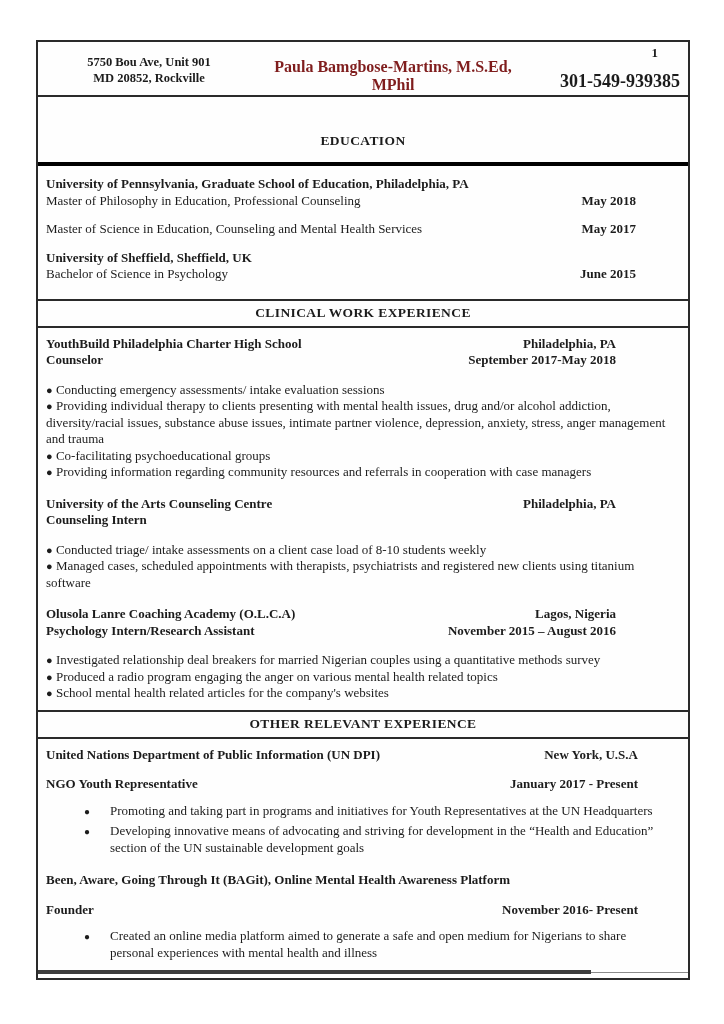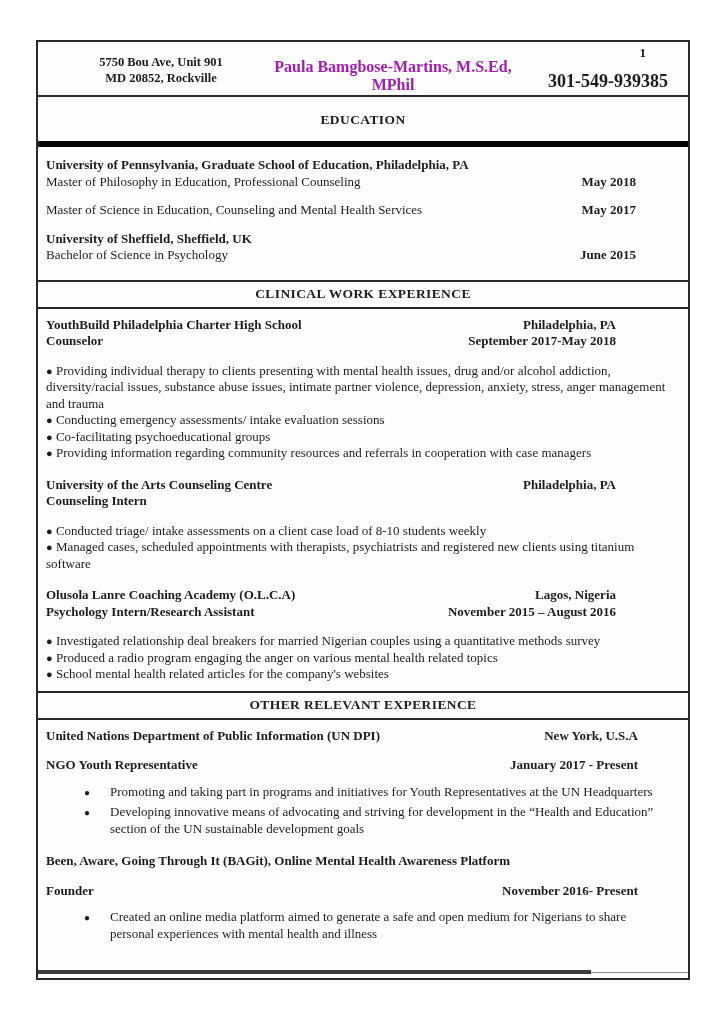--- a/index.html
+++ b/index.html
@@ -20,42 +20,43 @@
     background: #fefefe;
   }
   .b { font-weight: bold; }
   .row { display: flex; justify-content: space-between; align-items: flex-start; }
 
   
   .header {
     display: flex;
     border-bottom: 2px solid #2a2a2a;
     height: 55px; box-sizing: border-box;
-    padding: 0 18px;
+    padding: 0 6px;
   }
   .addr {
     width: 210px; text-align: center;
     font-weight: bold; font-size: 12.5px; line-height: 16px;
     padding-top: 12px;
   }
   .name {
     flex: 1; text-align: center;
     font-weight: bold; font-size: 16px;
     padding-top: 16px;
   }
   .hdr-right { width: 150px; text-align: right; font-weight: bold; }
   .pageno { font-size: 13px; padding: 3px 24px 0 0; }
   .phone { font-size: 18px; padding: 10px 2px 0 0; }
 
   
   .sec-title {
     text-align: center; font-weight: bold; font-size: 13.5px;
     letter-spacing: 0.4px;
     padding: 15px 0 13px 0;
-    border-bottom: 6px solid #000000;
+    border-bottom: 4px solid #000000;
+    margin-top: 21px;
   }
   .sec-band {
     text-align: center; font-weight: bold; font-size: 13.5px;
     letter-spacing: 0.4px;
     padding: 4px 0 5px 0;
     border-bottom: 2px solid #2a2a2a;
   }
 
   
   .edu-body {
@@ -100,21 +101,21 @@
 <body>
 
 <div class="sheet">
   <div class="page-frame">
 
     <div class="header">
       <div class="addr">
         <div>5750 Bou Ave, Unit 901</div>
         <div>MD 20852, Rockville</div>
       </div>
-      <div class="name" id="candidate-name" style="color: #a21caf;">Paula Bamgbose-Martins, M.S.Ed, MPhil</div>
+      <div class="name" id="candidate-name" style="color: #7f1d1d;">Paula Bamgbose-Martins, M.S.Ed, MPhil</div>
       <div class="hdr-right">
         <div class="pageno">1</div>
         <div class="phone">301-549-939385</div>
       </div>
     </div>
 
     <div class="sec-title">EDUCATION</div>
     <div class="edu-body">
 
         <div class="edu-entry">
@@ -148,23 +149,23 @@
           <div class="row">
             <span class="b">YouthBuild Philadelphia Charter High School</span>
             <span class="rr">Philadelphia, PA</span>
           </div>
           <div class="row">
             <span class="b">Counselor</span>
             <span class="rr">September 2017-May 2018</span>
           </div>
           <div class="bullets">
 
+              <div class="bullet"><span class="dot">●</span> <span>Conducting emergency assessments/ intake evaluation sessions</span></div>
+
               <div class="bullet"><span class="dot">●</span> <span>Providing individual therapy to clients presenting with mental health issues, drug and/or alcohol addiction, diversity/racial issues, substance abuse issues, intimate partner violence, depression, anxiety, stress, anger management and trauma</span></div>
-
-              <div class="bullet"><span class="dot">●</span> <span>Conducting emergency assessments/ intake evaluation sessions</span></div>
 
               <div class="bullet"><span class="dot">●</span> <span>Co-facilitating psychoeducational groups</span></div>
 
               <div class="bullet"><span class="dot">●</span> <span>Providing information regarding community resources and referrals in cooperation with case managers</span></div>
             </div>
         </div>
 
         <div class="job">
           <div class="row">
             <span class="b">University of the Arts Counseling Centre</span>

